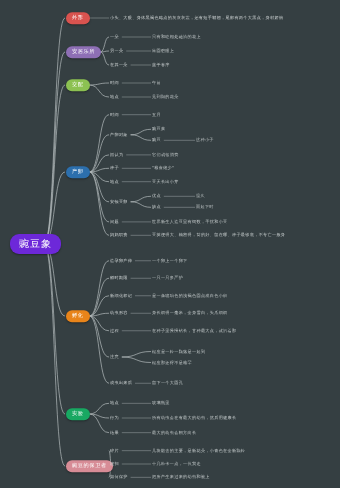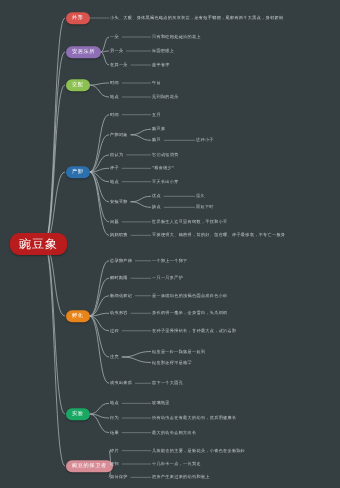--- a/index.html
+++ b/index.html
@@ -13,23 +13,23 @@
   #canvas{position:absolute;inset:0;width:340px;height:488px;}
   svg.links{position:absolute;left:0;top:0;width:340px;height:488px;pointer-events:none;}
   .node{
     position:absolute;
     transform:translateY(-50%);
     white-space:nowrap;
     line-height:1;
   }
   
   .root{
-    background:#b91c1c;
+    background:#6d28d9;
     color:#ffffff;
-    font-size:12px;
+    font-size:10px;
     padding:5px 9px;
     border-radius:9px;
     letter-spacing:1px;
     box-shadow:0 1px 2px rgba(0,0,0,.35);
   }
   
   .l1{
     font-size:5.2px;
     color:#ffffff;
     padding:3.2px 6px;

